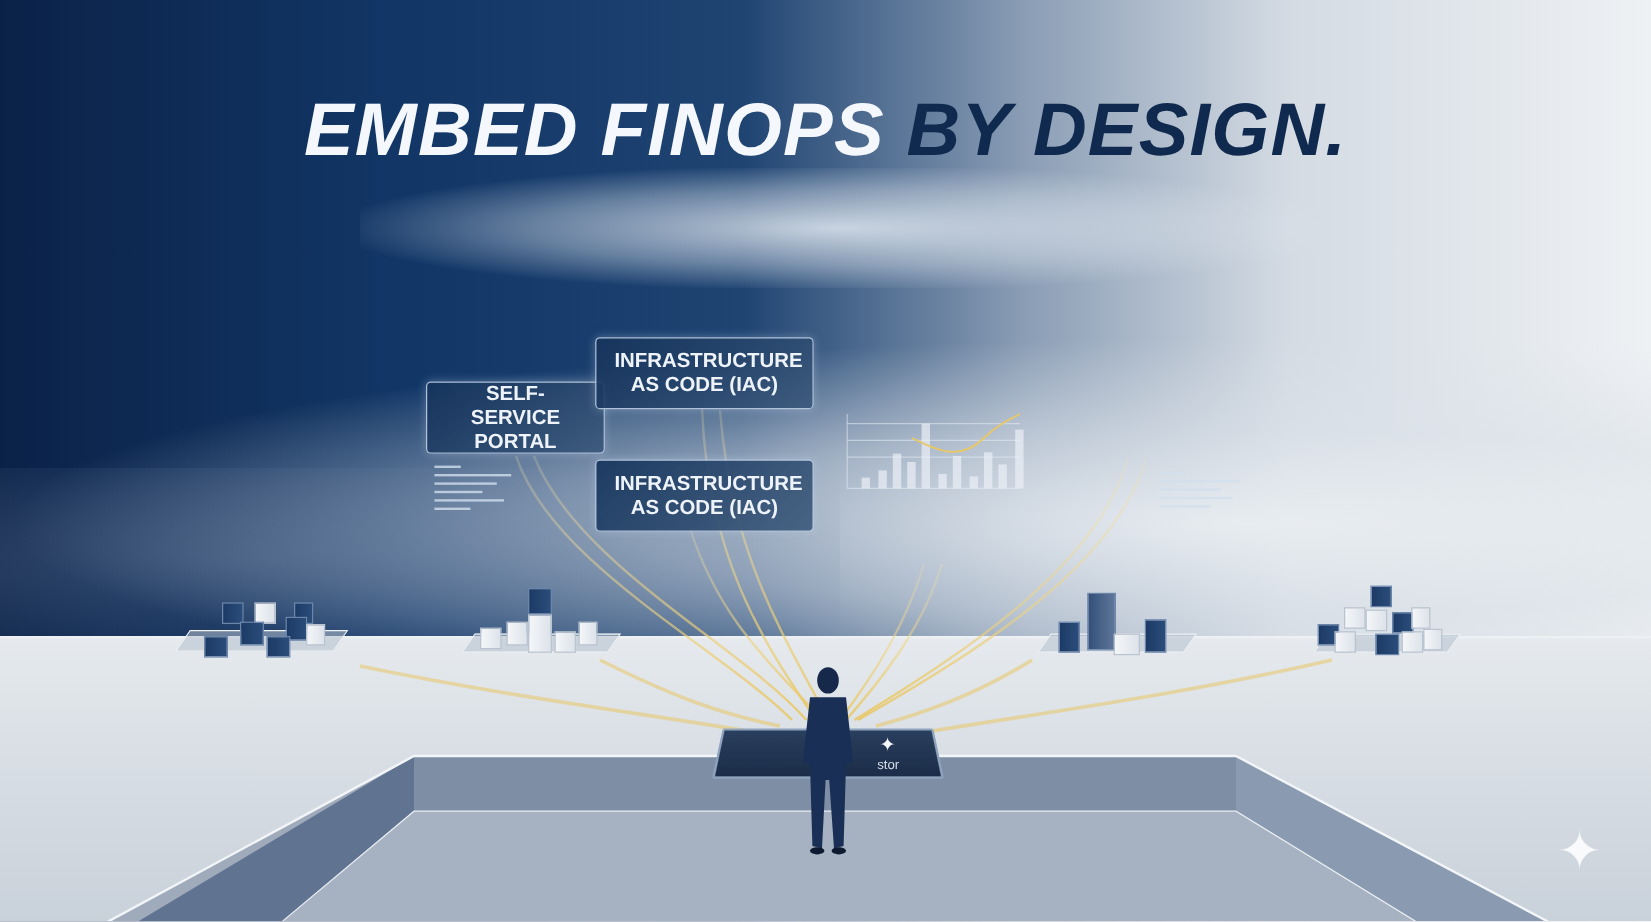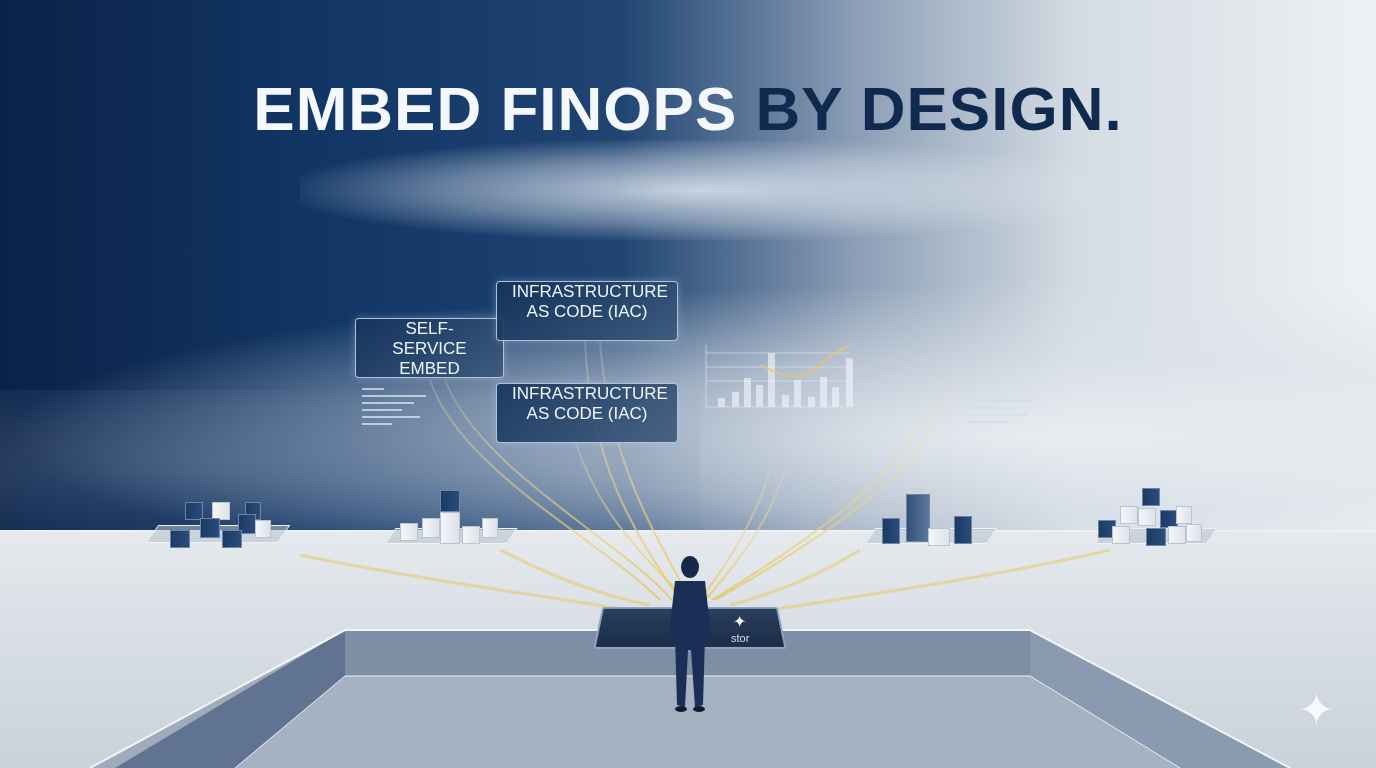--- a/index.html
+++ b/index.html
@@ -7,37 +7,37 @@
     font-family:"Liberation Sans", sans-serif; }
   .scene { position:absolute; inset:0; overflow:hidden;
     background: linear-gradient(90deg, #0b2248 0%, #123767 25%, #1f4472 45%, #8a9db5 62%, #d4dbe3 78%, #eef1f4 100%); }
   .haze { position:absolute; left:0; right:0; top:280px; height:260px;
     background: radial-gradient(ellipse at 75% 60%, rgba(235,239,243,0.9) 0%, rgba(220,226,233,0.6) 35%, rgba(150,168,190,0) 70%); }
   .haze2 { position:absolute; left:0; top:390px; width:700px; height:150px;
     background: radial-gradient(ellipse at 30% 50%, rgba(120,140,170,0.35), rgba(0,0,0,0)); }
   .title-glow { position:absolute; left:300px; top:140px; width:800px; height:100px;
     background: radial-gradient(ellipse at center, rgba(225,232,240,0.85) 0%, rgba(225,232,240,0.4) 45%, rgba(0,0,0,0) 75%); }
   .headline { position:absolute; left:0; right:0; top:78px; text-align:center;
-    font-family:"Liberation Sans", sans-serif; font-weight:bold; font-size:62px; letter-spacing:1px; line-height:1; }
+    font-family:"Liberation Sans", sans-serif; font-weight:bold; font-size:62px; letter-spacing:1px; line-height:1;font-style:italic; }
   .headline .w { color:#f4f7fb; }
   .headline .d { color:#0f2a4e; }
   .subhead { position:absolute; left:0; right:0; top:166px; text-align:center;
     font-family:"Liberation Sans", sans-serif; font-size:39px; color:#14294a; letter-spacing:0.5px; line-height:1; }
 
   .floor { position:absolute; left:0; right:0; top:530px; bottom:0;
     background: linear-gradient(180deg, #e6eaee 0%, #d9dfe5 40%, #c9d1da 100%); }
   .floor-line { position:absolute; left:0; right:0; top:530px; height:2px; background:#eef1f4; }
 
   .pit { position:absolute; left:0; top:0; width:1376px; height:768px; }
 
   .card { position:absolute; box-sizing:border-box; border:1.5px solid rgba(200,215,235,0.85);
     border-radius:4px; color:#eef3f9; text-align:center; font-size:17px; line-height:20px;
-    display:flex; justify-content:center;
+    display:flex; align-items:center; justify-content:center;
     background: linear-gradient(135deg, rgba(22,52,92,0.92), rgba(55,85,120,0.85));
-    box-shadow: 0 0 8px rgba(190,210,235,0.35); }
+    box-shadow: 0 0 8px rgba(190,210,235,0.35); font-weight: bold; }
   .cube-group { position:absolute; }
   .cube { position:absolute; box-sizing:border-box; }
   .cube.dark { background: linear-gradient(90deg,#1c3a66,#2b4d7a); border:1px solid #6b86aa; }
   .cube.light { background: linear-gradient(90deg,#f4f6f8,#dde3ea); border:1px solid #b9c4d0; }
   .plate { position:absolute; background: rgba(180,192,206,0.55); border:1px solid #f0f3f6;
     transform: skewX(-35deg); }
 
   .console { position:absolute; left:598px; top:604px; width:180px; height:42px;
     background: linear-gradient(180deg,#2a3f5e,#1b2d48); border:2px solid #8ea3bd; border-radius:2px;
     transform: perspective(200px) rotateX(25deg); }
@@ -135,21 +135,21 @@
   </div>
   <div class="codelines" style="position:absolute;left:967px;top:393px;width:70px;">
     <div style="width:20px"></div>
       <div style="width:66px"></div>
       <div style="width:50px"></div>
     <div style="width:60px"></div>
       <div style="width:42px"></div>
   </div>
 
   <div class="card" style="left:355px;top:318px;width:149px;height:60px;">
-    <span style="width:120px">SELF-SERVICE EMBED</span>
+    <span style="width:120px">SELF-SERVICE PORTAL</span>
   </div>
   <div class="card" style="left:496px;top:281px;width:182px;height:60px;">
     <span style="width:150px">INFRASTRUCTURE AS CODE (IAC)</span>
   </div>
   <div class="card" style="left:496px;top:383px;width:182px;height:60px;">
     <span style="width:150px">INFRASTRUCTURE AS CODE (IAC)</span>
   </div>
 
   <div class="cube-group" style="left:130px;top:490px;width:160px;height:60px;">
     <div class="plate" style="left:22px;top:35px;width:130px;height:16px;"></div>

